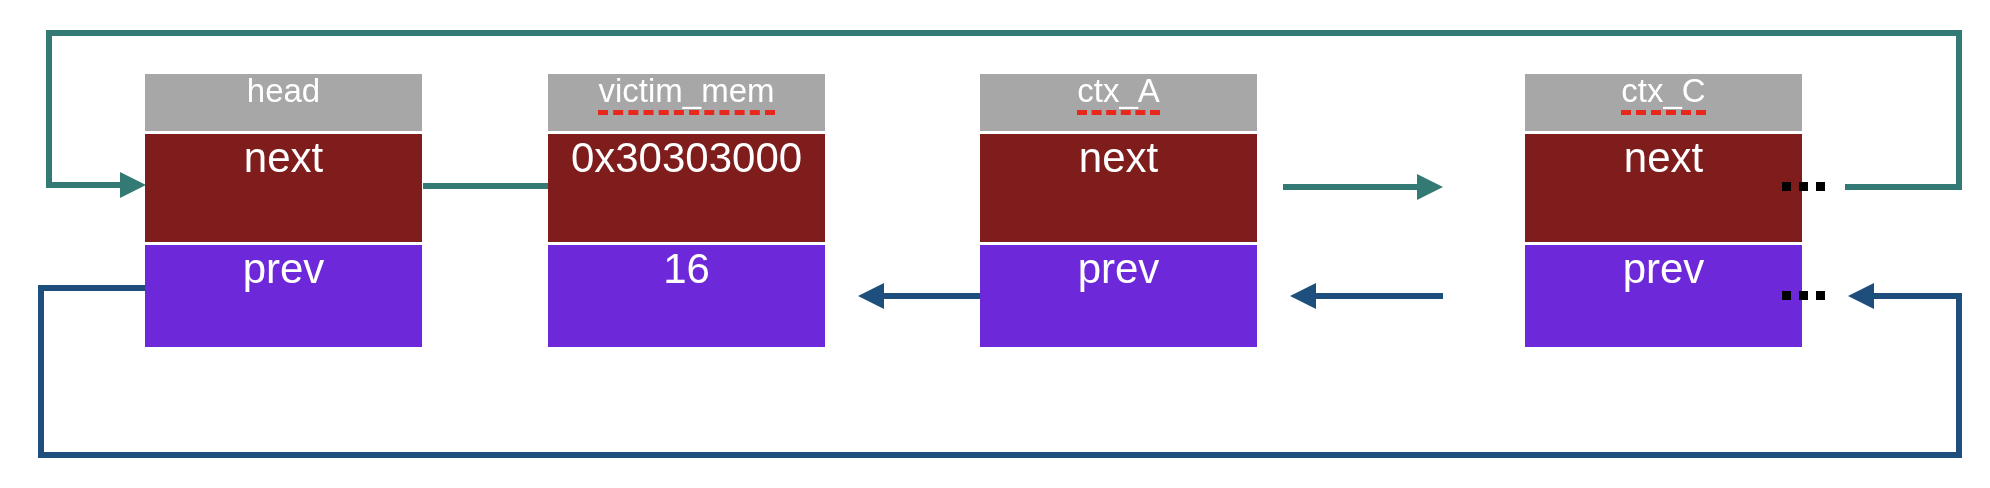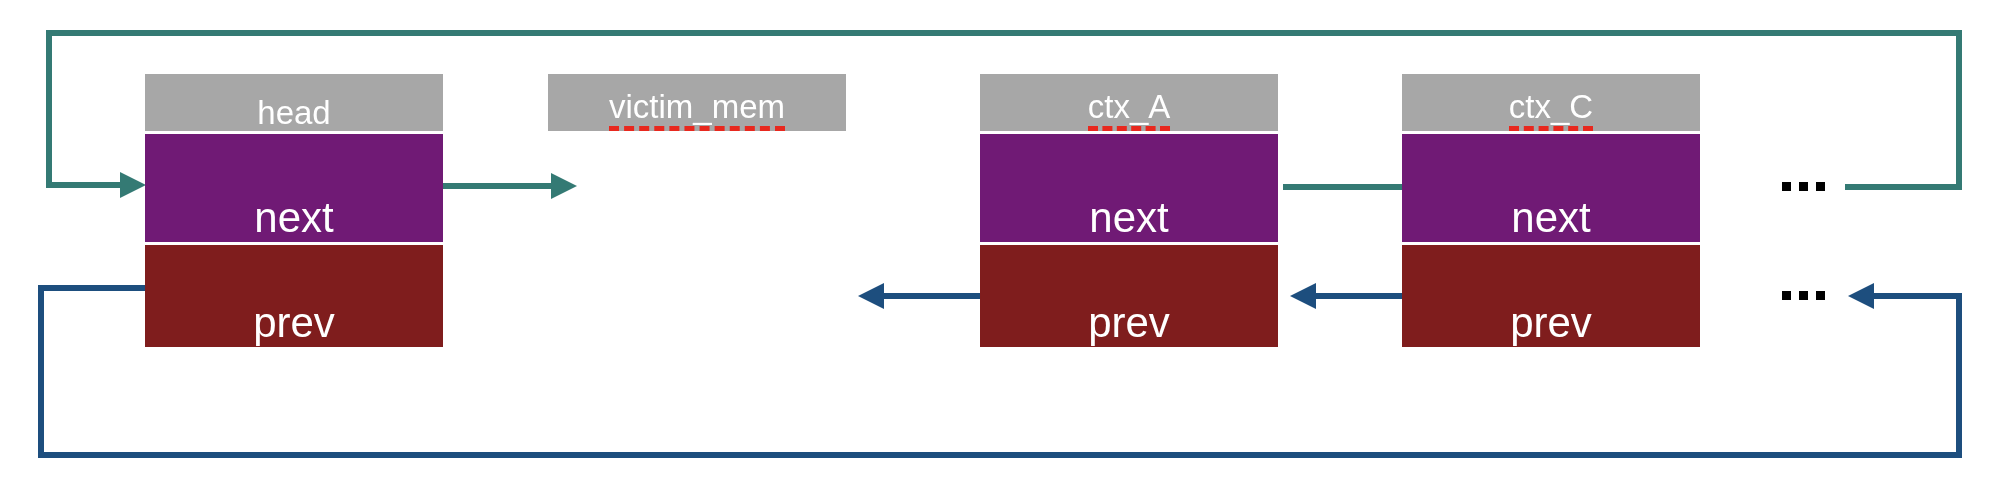--- a/index.html
+++ b/index.html
@@ -6,26 +6,26 @@
   .stage{
     position:relative;
     width:1990px;height:488px;
     background:#ffffff;
     font-family:"Liberation Sans", sans-serif;
     overflow:hidden;
   }
   .arrow-layer{position:absolute;left:0;top:0;width:1990px;height:488px;}
   .node{position:absolute;top:74px;width:277px;}
   .cell{
-    width:298px;display:flex;align-items:flex-end;justify-content:center;
+    width:277px;display:flex;align-items:flex-start;justify-content:center;
     color:#ffffff;text-align:center;
   }
   .cell.hdr{height:57px;background:#a7a7a7;font-size:33px;margin-bottom:3px;}
-  .cell.nxt{height:108px;background:#701a75;font-size:42px;margin-bottom:3px;}
-  .cell.prv{height:102px;background:#7f1d1d;font-size:42px;}
+  .cell.nxt{height:108px;background:#7f1d1d;font-size:42px;margin-bottom:3px;}
+  .cell.prv{height:102px;background:#6d28d9;font-size:42px;}
   .squiggle{border-bottom:5px dashed #e8281e;padding-bottom:1px;line-height:1.05;}
   .plain{line-height:1.05;}
   .ellipsis{position:absolute;display:flex;gap:8px;}
   .ellipsis .dot{width:9px;height:9px;background:#000000;display:block;}
   .sr{position:absolute;width:1px;height:1px;overflow:hidden;clip:rect(0 0 0 0);white-space:nowrap;}
 </style>
 </head>
 <body>
 
 <div class="stage">
@@ -72,35 +72,41 @@
     </div>
     <div class="cell prv">
       <span>prev</span>
     </div>
   </div>
 
   <div class="node" style="left:548px">
     <div class="cell hdr">
       <span class="squiggle">victim_mem</span>
     </div>
+    <div class="cell nxt">
+      <span>0x30303000</span>
+    </div>
+    <div class="cell prv">
+      <span>16</span>
+    </div>
   </div>
 
   <div class="node" style="left:980px">
     <div class="cell hdr">
       <span class="squiggle">ctx_A</span>
     </div>
     <div class="cell nxt">
       <span>next</span>
     </div>
     <div class="cell prv">
       <span>prev</span>
     </div>
   </div>
 
-  <div class="node" style="left:1402px">
+  <div class="node" style="left:1525px">
     <div class="cell hdr">
       <span class="squiggle">ctx_C</span>
     </div>
     <div class="cell nxt">
       <span>next</span>
     </div>
     <div class="cell prv">
       <span>prev</span>
     </div>
   </div>

